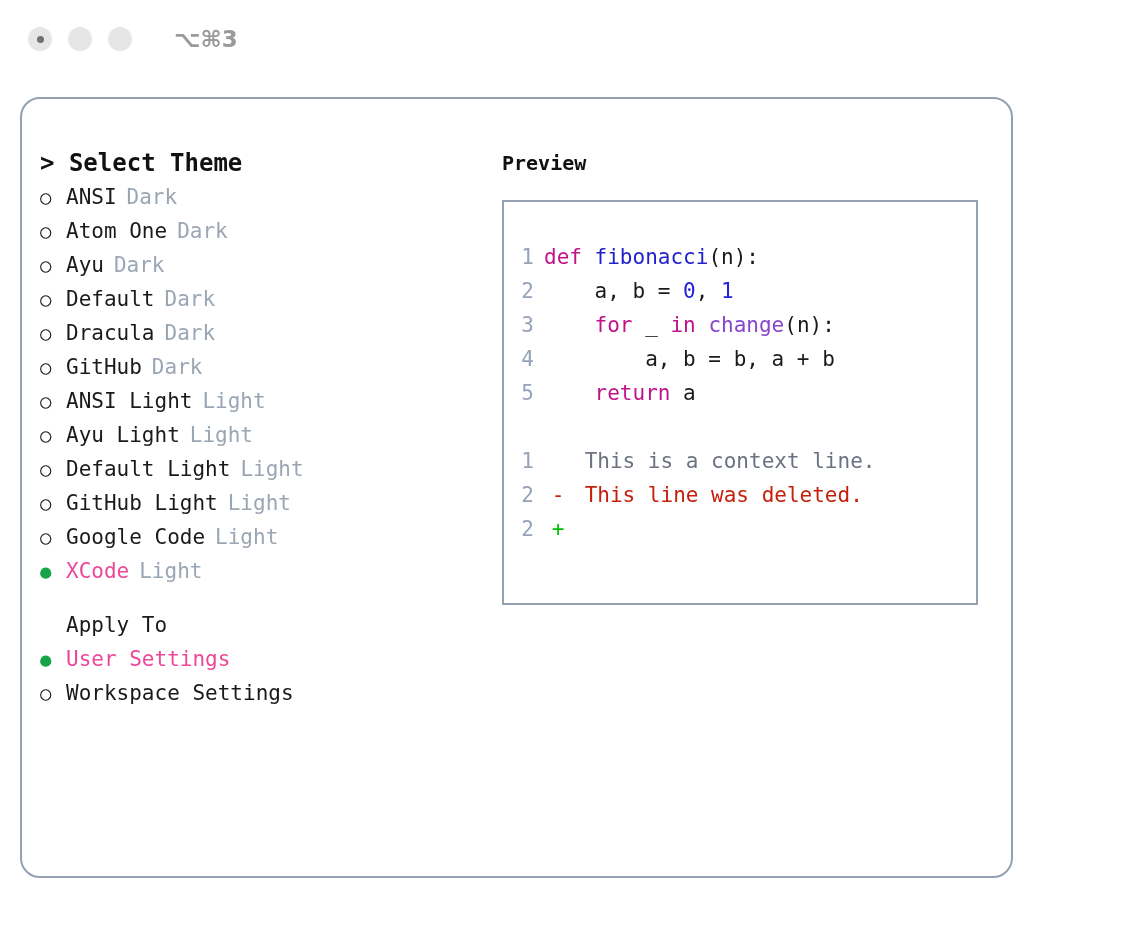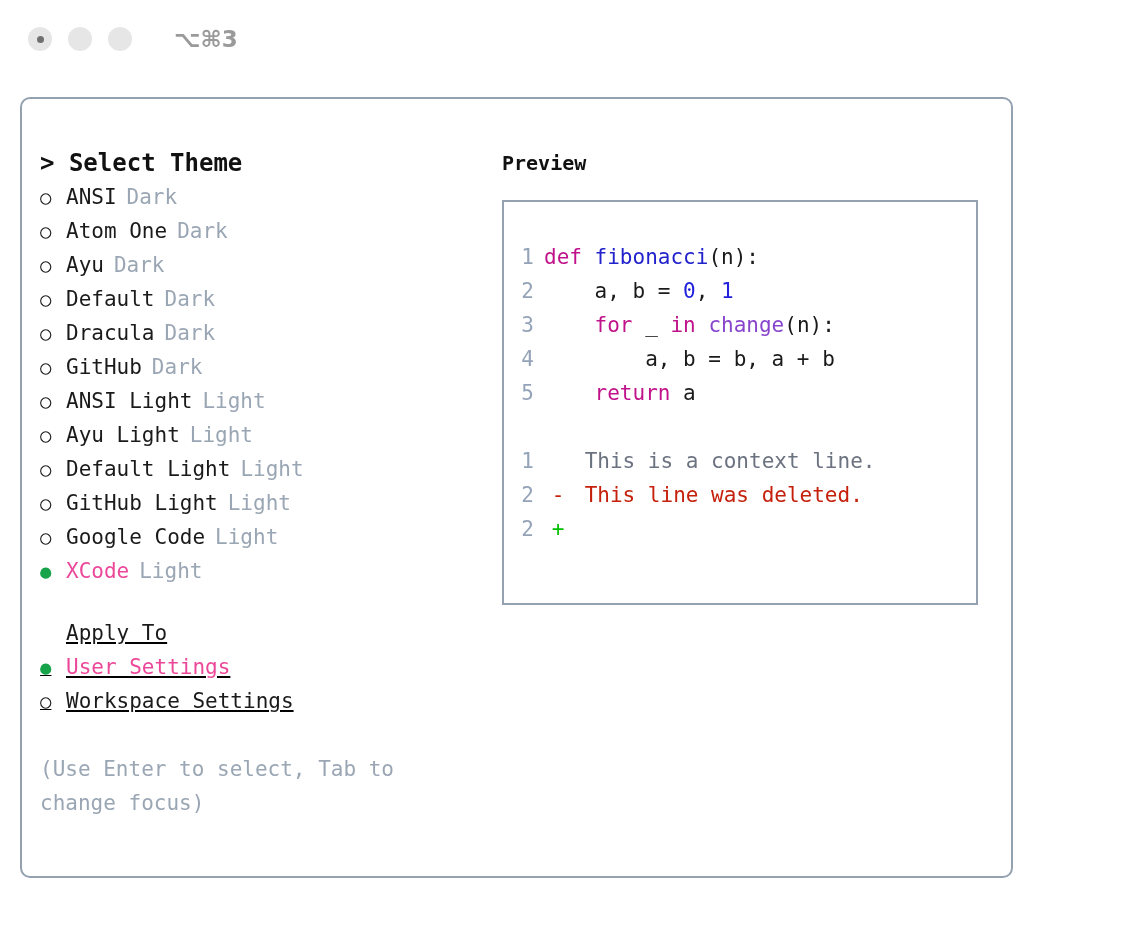--- a/index.html
+++ b/index.html
@@ -55,21 +55,21 @@
   }
 
   
   .card {
     position: absolute;
     left: 20px;
     top: 97px;
     width: 993px;
     height: 781px;
     border: 2px solid #93a1b0;
-    border-radius: 10px;
+    border-radius: 20px;
     background: #ffffff;
     box-sizing: border-box;
   }
 
   
   .left-col {
     position: absolute;
     left: 18px;
     top: 47px;
     width: 450px;
@@ -109,22 +109,21 @@
   .theme-name.sel {
     color: #ec4899;
   }
   .theme-kind {
     color: #9aa6b4;
     margin-left: 10px;
     text-align: right;
   }
 
   .apply-block {
-    margin-top: 28px;
-    text-decoration: underline;
+    margin-top: 20px;
   }
   .apply-title {
     font-size: 21px;
     color: #1a1a1a;
     line-height: 34px;
     padding-left: 26px;
     white-space: pre;
   }
   .hint {
     margin-top: 34px;
@@ -216,21 +215,20 @@
       </div>
 
     <div class="apply-block">
       <div class="apply-title">Apply To</div>
       <div id="apply-list">
           <div class="theme-row"><span class="bullet sel">●</span><span class="theme-name sel">User Settings</span></div>
           <div class="theme-row"><span class="bullet">○</span><span class="theme-name">Workspace Settings</span></div>
         </div>
     </div>
 
-    <div class="hint">(Use Enter to select, Tab to change focus)</div>
   </div>
 
   <div class="right-col">
     <div class="preview-title">Preview</div>
     <div class="preview-box">
       <div id="code-block">
           <div class="code-line"><span class="lineno">1</span><span><span class="tok-kw">def </span><span class="tok-fn">fibonacci</span><span class="tok-plain">(n):</span></span></div>
           <div class="code-line"><span class="lineno">2</span><span><span class="tok-plain">    a, b = </span><span class="tok-num">0</span><span class="tok-plain">, </span><span class="tok-num">1</span></span></div>
           <div class="code-line"><span class="lineno">3</span><span><span class="tok-plain">    </span><span class="tok-kw">for</span><span class="tok-plain"> _ </span><span class="tok-kw">in</span><span class="tok-plain"> </span><span class="tok-builtin">change</span><span class="tok-plain">(n):</span></span></div>
           <div class="code-line"><span class="lineno">4</span><span><span class="tok-plain">        a, b = b, a + b</span></span></div>

